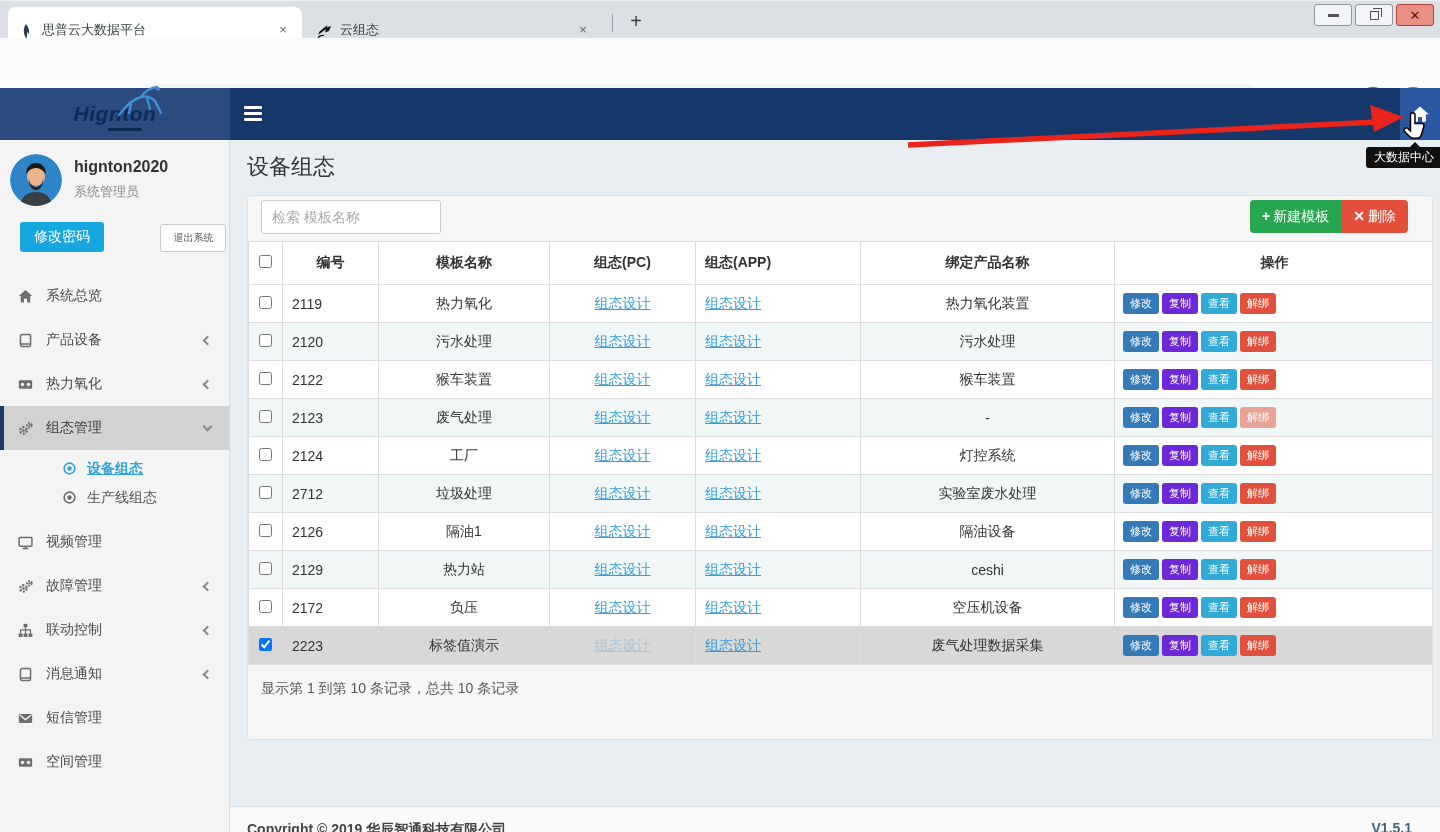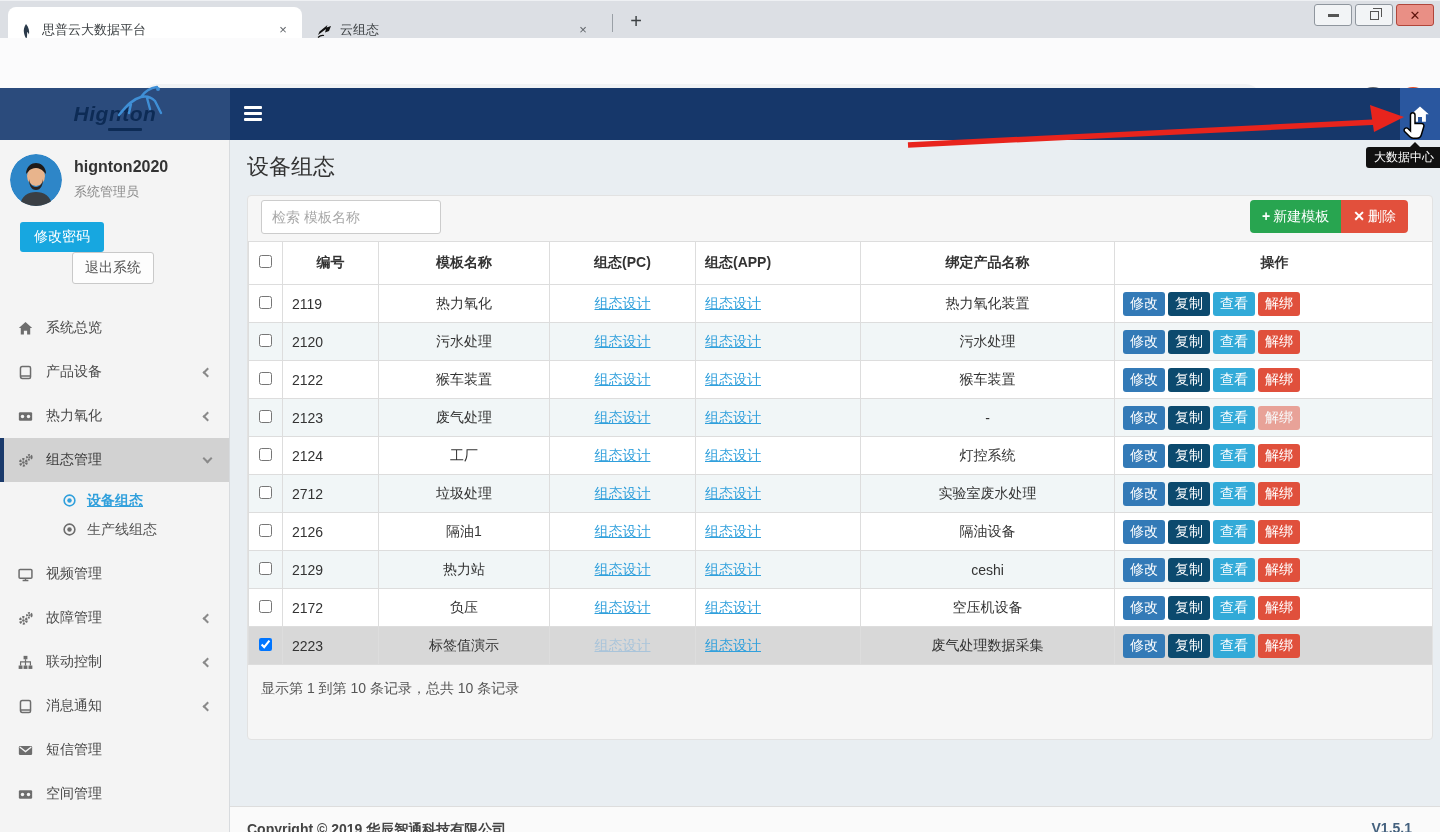--- a/index.html
+++ b/index.html
@@ -56,21 +56,21 @@
 
   
   .sidebar { position:absolute; left:0; top:140px; width:230px; height:692px; background:#f4f4f4; border-right:1px solid #d8dbde; }
   .user-panel { padding:14px 10px 0 10px; display:flex; }
   .user-avatar { width:52px; height:52px; border-radius:50%; overflow:hidden; flex:none; }
   .user-info { margin-left:12px; padding-top:4px; }
   .user-name { font-size:16px; font-weight:bold; color:#333; }
   .user-role { font-size:13px; color:#8a8a8a; margin-top:7px; }
   .user-btns { padding:16px 0 14px 20px; }
   .btn-cyan { display:inline-block; background:#17a7e0; color:#fff; font-size:14px; padding:6px 14px; border-radius:3px; border:none; }
-  .btn-plain { display:inline-block; background:#fdfdfd; color:#555; font-size:14px; padding:6px 12px; border-radius:3px; border:1px solid #c9c9c9; margin-left:52px; }
+  .btn-plain { display:inline-block; background:#fdfdfd; color:#555; font-size:10px; padding:6px 12px; border-radius:3px; border:1px solid #c9c9c9; margin-left:52px; }
 
   .menu { list-style:none; margin-top:8px; }
   .menu-item { height:44px; display:flex; align-items:center; padding-left:18px; color:#4a4a4a; font-size:14px; cursor:pointer; }
   .menu-item .mi { color:#6d6d6d; margin-right:13px; flex:none; }
   .menu-item.active { background:#d2d2d2; border-left:4px solid #1a3a6b; padding-left:14px; color:#3d3d3d; }
   .chev { margin-left:auto; margin-right:18px; width:7px; height:7px; border-left:2px solid #8a8a8a; border-bottom:2px solid #8a8a8a; flex:none; }
   .chev.left { transform:rotate(45deg); }
   .chev.down { transform:rotate(-45deg); margin-top:-3px; }
   .submenu { list-style:none; padding:4px 0 8px 0; }
   .submenu-item { height:29px; display:flex; align-items:center; padding-left:62px; font-size:14px; color:#555; cursor:pointer; }
@@ -103,22 +103,22 @@
   .c-name { width:171px; }
   .c-pc { width:146px; }
   .c-app { width:165px; }
   .c-product { width:254px; }
   .c-actions { width:320px; }
   .grid td.c-id { text-align:left; padding-left:9px; }
   .grid td.c-app, .grid th.c-app { text-align:left; padding-left:9px; }
   .grid td.c-actions { text-align:left; padding-left:8px; }
   .cfg-link { color:#31a0dc; text-decoration:underline; cursor:pointer; }
   .cfg-link.disabled { color:#a9c4da; }
-  .abtn { display:inline-block; padding:3px 7px; margin-right:3px; border-radius:3px; color:#fff; font-size:14px; cursor:pointer; }
-  .a-edit { background:#337ab7; } .a-copy { background:#0c4a6e; } .a-view { background:#32aad8; } .a-unbind { background:#e0503c; }
+  .abtn { display:inline-block; padding:3px 7px; margin-right:3px; border-radius:3px; color:#fff; font-size:11px; cursor:pointer; }
+  .a-edit { background:#337ab7; } .a-copy { background:#6d28d9; } .a-view { background:#32aad8; } .a-unbind { background:#e0503c; }
   .a-unbind.disabled { opacity:.5; }
   .summary { padding:15px 13px; font-size:14px; color:#555; background:#f6f6f6; }
 
   .site-footer { position:absolute; left:230px; top:806px; width:1210px; height:26px; background:#fafafa; border-top:1px solid #ddd; overflow:hidden; }
   .copyright { position:absolute; left:17px; top:14px; font-size:14px; font-weight:bold; color:#444; white-space:nowrap; }
   .version { position:absolute; right:28px; top:13px; font-size:14px; font-weight:bold; color:#44617e; }
 </style>
 </head>
 <body>
 

